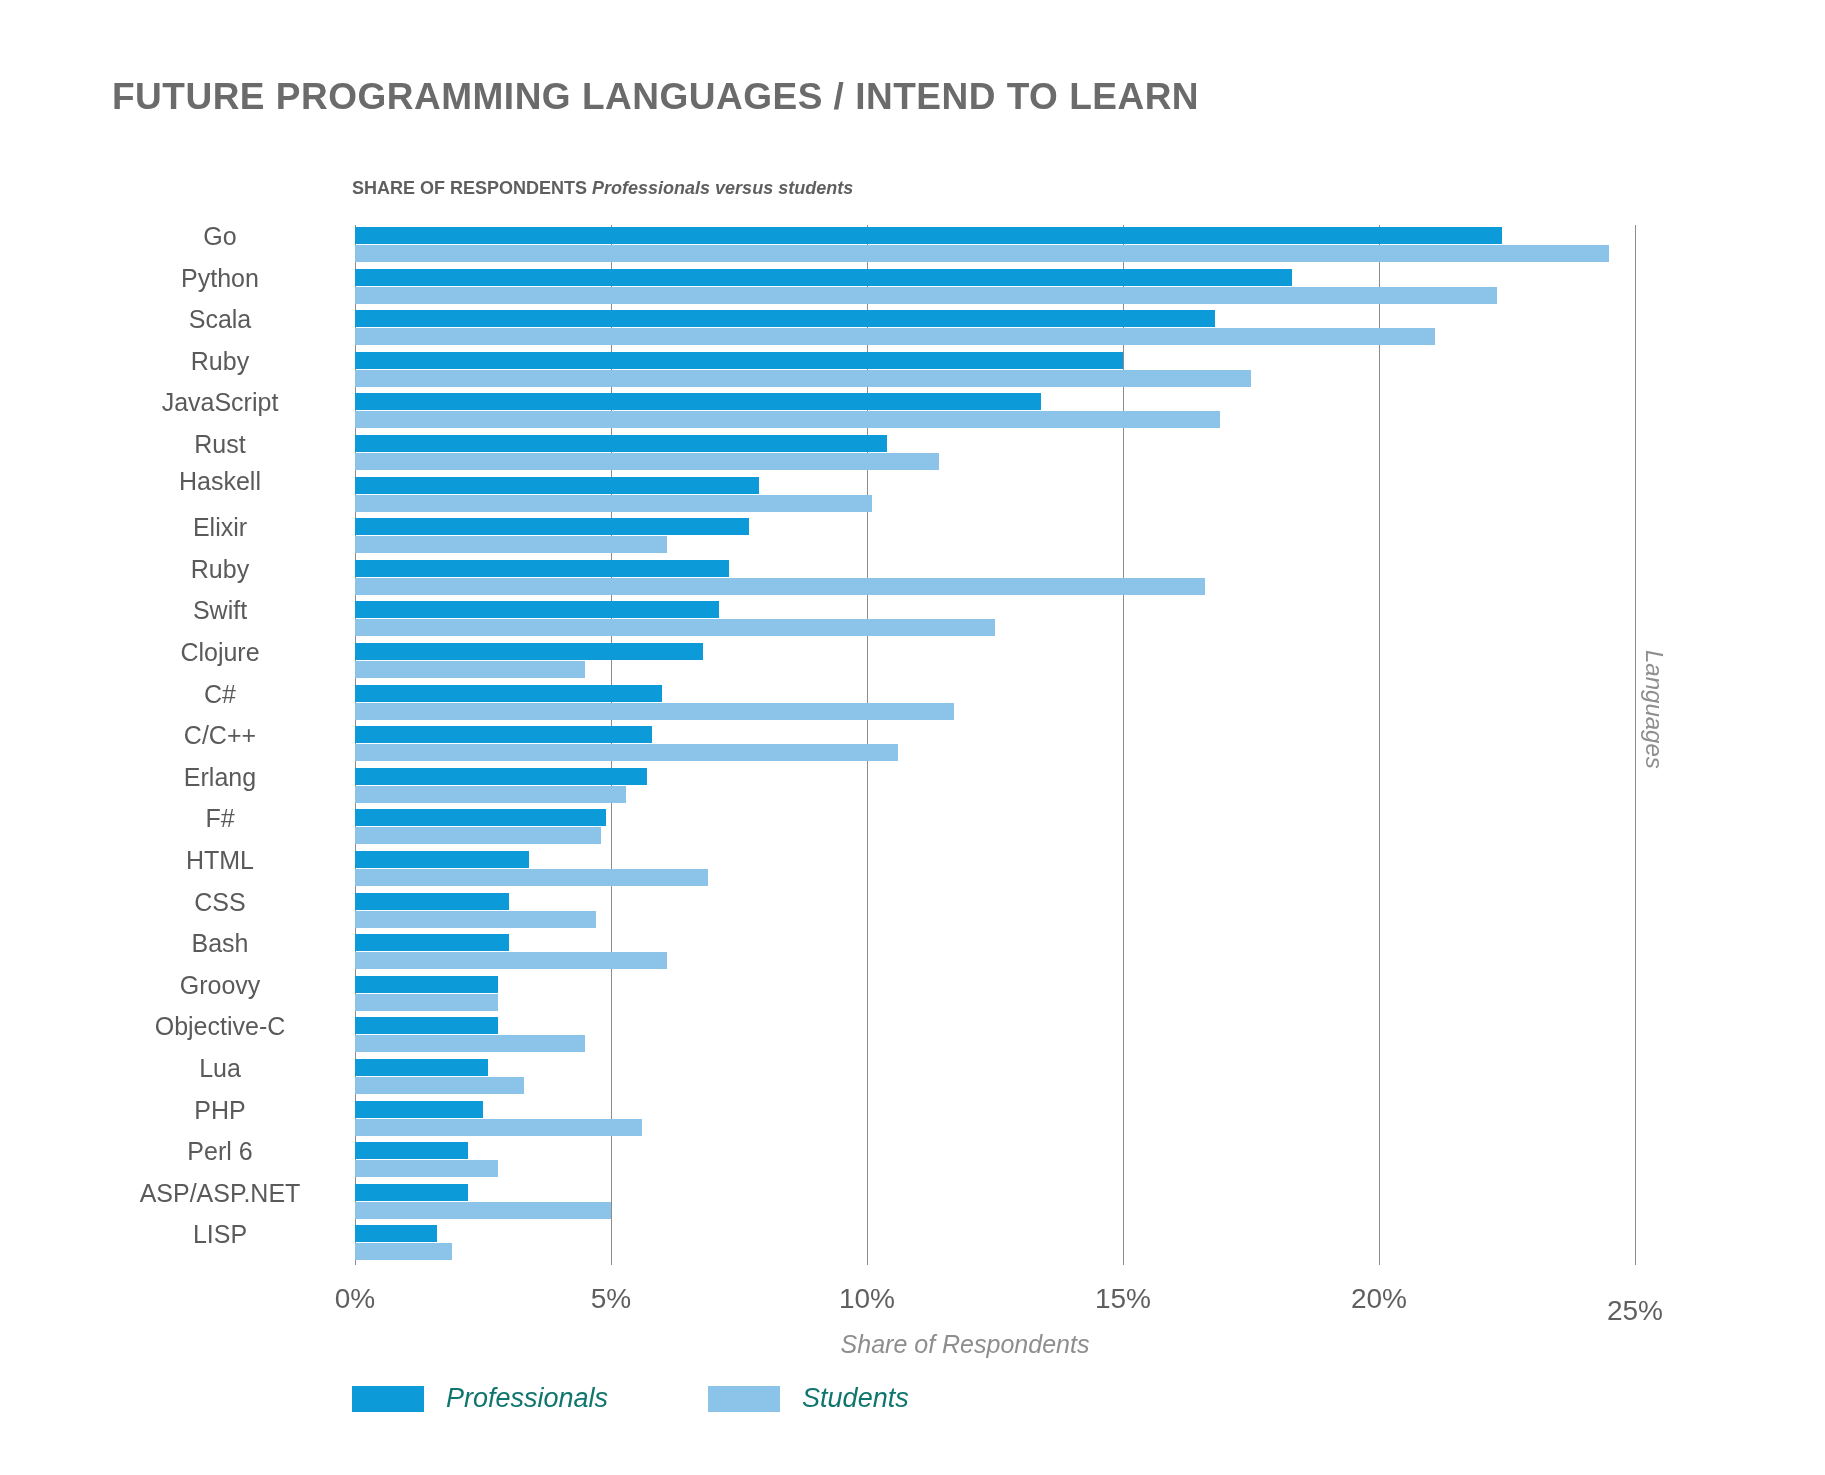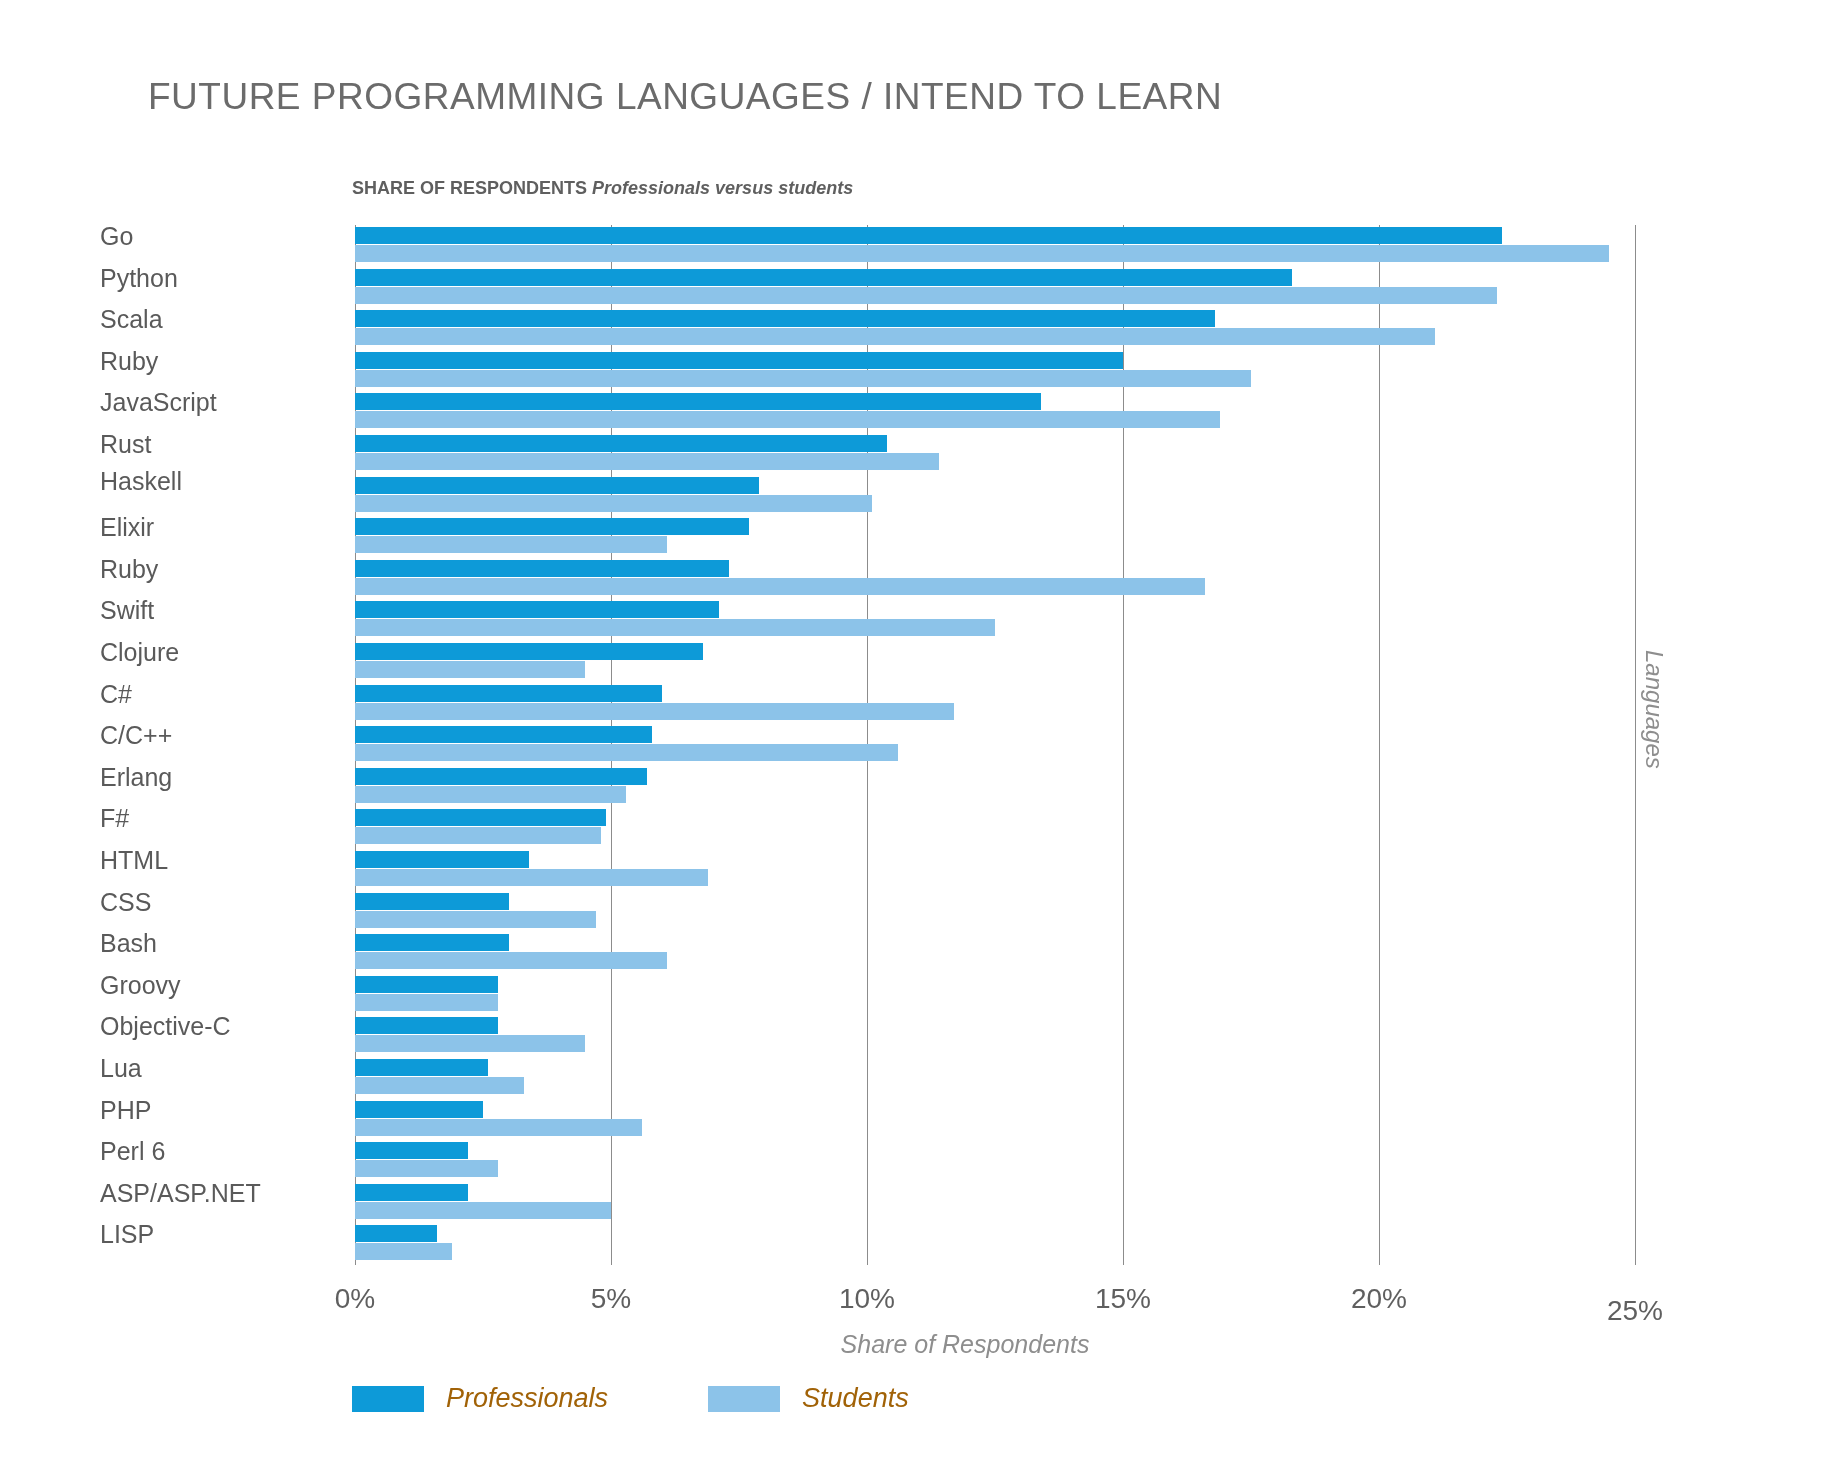--- a/index.html
+++ b/index.html
@@ -16,25 +16,24 @@
     position: relative;
   }
 
   
   #chart-title {
     position: absolute;
     left: 112px;
     top: 76px;
     font-size: 37px;
     letter-spacing: 0.5px;
-    font-weight: 400;
+    font-weight: 700;
     color: #6b6b6b;
     white-space: nowrap;
     font-stretch: condensed;
-    margin-left: 36px;
   }
 
   
   #chart-subtitle {
     position: absolute;
     left: 352px;
     top: 178px;
     font-size: 18px;
     white-space: nowrap;
     color: #5f5f5f;
@@ -85,21 +84,21 @@
     position: absolute;
     left: 100px;
     top: 225px;
     width: 240px;
     height: 1040px;
   }
   .cat-label {
     position: absolute;
     right: 0;
     width: 100%;
-    text-align: left;
+    text-align: center;
     font-size: 25px;
     color: #5a5a5a;
     white-space: nowrap;
   }
 
   
   #x-ticks {
     position: absolute;
     left: 0;
     top: 1283px;
@@ -154,21 +153,21 @@
     margin-right: 100px;
   }
   .legend-swatch {
     width: 72px;
     height: 26px;
     margin-right: 22px;
   }
   .legend-label {
     font-size: 27px;
     font-style: italic;
-    color: #a16207;
+    color: #0f766e;
     white-space: nowrap;
   }
 </style>
 </head>
 <body>
 
 <div id="chart-title">FUTURE PROGRAMMING LANGUAGES / INTEND TO LEARN</div>
 
 <div id="chart-subtitle"><span class="bold">SHARE OF RESPONDENTS</span> <span class="italic">Professionals versus students</span></div>
 

